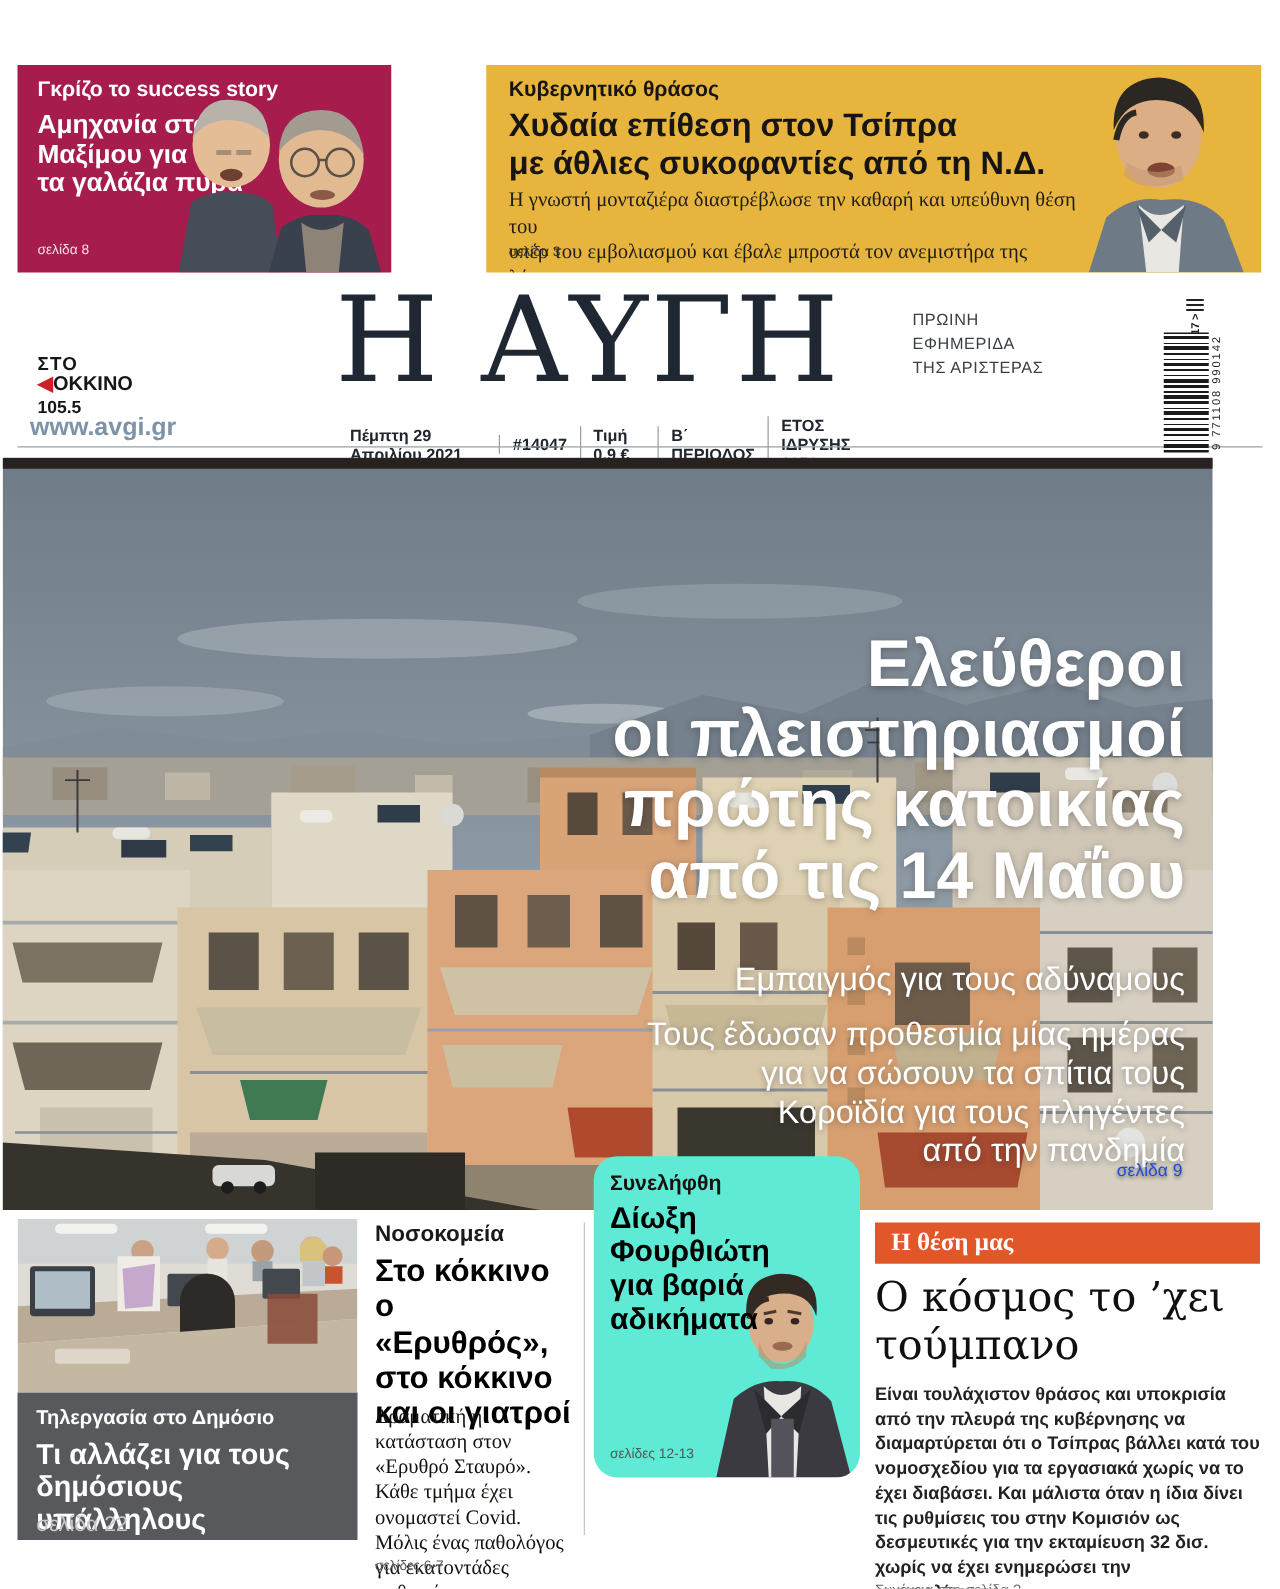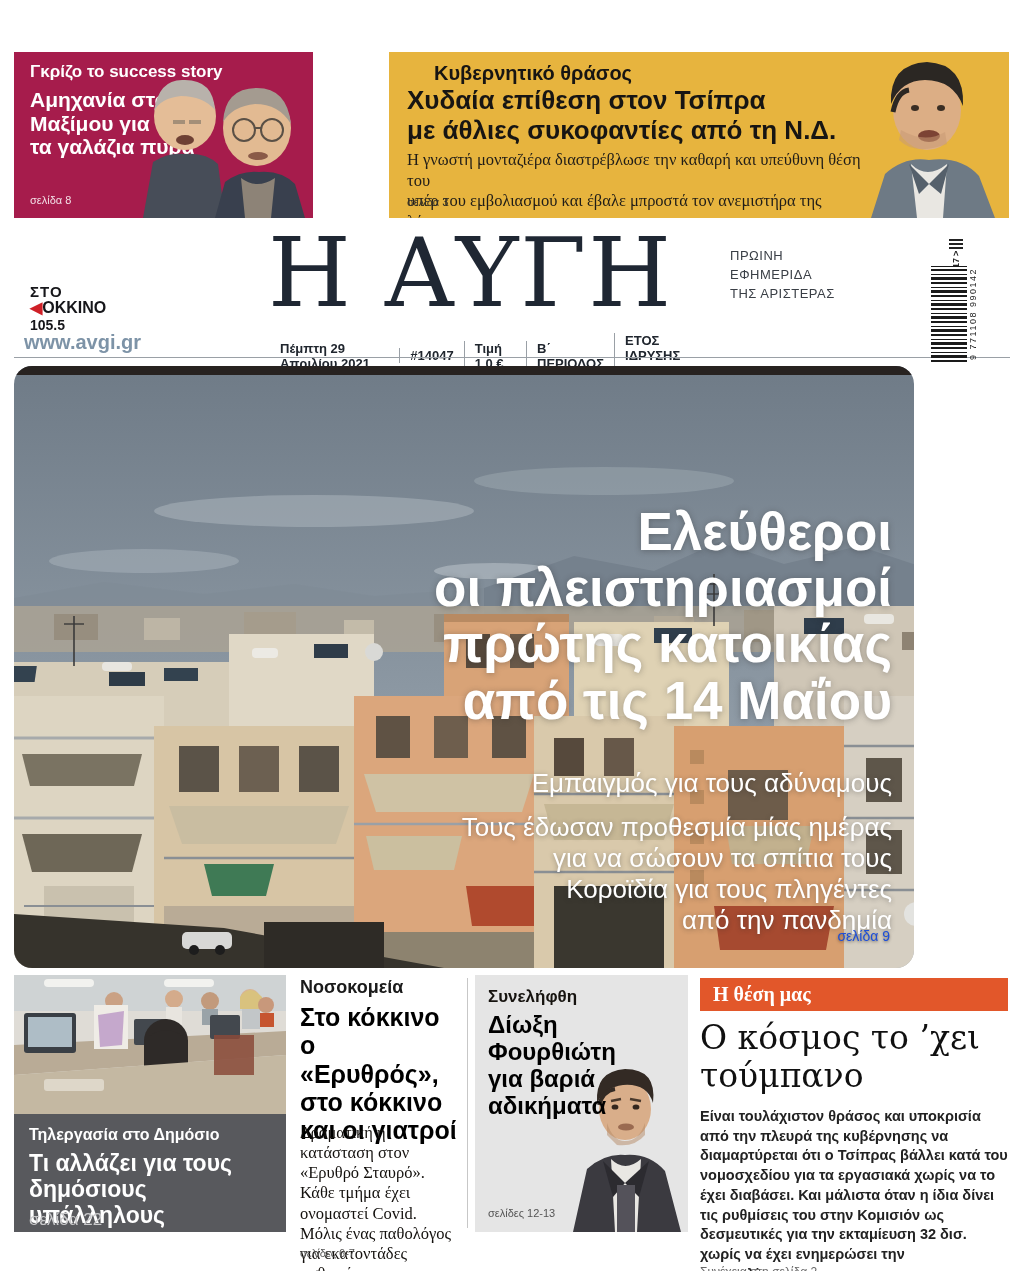--- a/index.html
+++ b/index.html
@@ -9,21 +9,21 @@
   .abs{position:absolute;}
 
   
   .teaser-left{left:14px;top:52px;width:299px;height:166px;background:#a61c4c;color:#fff;overflow:hidden;}
   .teaser-left .kicker{position:absolute;left:16px;top:10px;font-size:17px;font-weight:bold;}
   .teaser-left .headline{position:absolute;left:16px;top:36px;font-size:21px;font-weight:bold;line-height:1.12;}
   .teaser-left .pref{position:absolute;left:16px;top:142px;font-size:11px;opacity:.85;}
   .teaser-left svg{position:absolute;right:0;bottom:0;}
 
   .teaser-right{left:389px;top:52px;width:620px;height:166px;background:#e7b43e;color:#171513;overflow:hidden;}
-  .teaser-right .kicker{position:absolute;left:18px;top:10px;font-size:20px;font-weight:bold;margin-left:27px;}
+  .teaser-right .kicker{position:absolute;left:18px;top:10px;font-size:17px;font-weight:bold;}
   .teaser-right .headline{position:absolute;left:18px;top:34px;font-size:26px;font-weight:bold;line-height:1.14;}
   .teaser-right .dek{position:absolute;left:18px;top:98px;width:460px;font-family:"Liberation Serif",serif;
                      font-size:16.5px;line-height:1.25;color:#201d18;}
   .teaser-right .pref{position:absolute;left:18px;top:144px;font-size:11px;color:#33302a;}
   .teaser-right svg{position:absolute;right:0;bottom:0;}
 
   
   .radio-logo{left:30px;top:284px;line-height:1;color:#16161a;font-weight:900;}
   .radio-logo .l1{font-size:15px;letter-spacing:1px;}
   .radio-logo .l2{font-size:16px;margin-top:1px;}
@@ -46,21 +46,21 @@
             transform:translate(-50%,-50%) rotate(-90deg);}
   .bc-bars{height:36px;background:repeating-linear-gradient(90deg,#1a1a1a 0 2px,#fff 2px 4px,#1a1a1a 4px 7px,#fff 7px 9px,#1a1a1a 9px 10px,#fff 10px 13px);}
   .bc-num{font-size:9px;letter-spacing:1.5px;color:#222;margin-top:1px;text-align:center;}
   .bc17-wrap{left:930px;top:238px;width:52px;height:30px;}
   .bc17{position:absolute;left:50%;top:50%;width:30px;height:24px;transform:translate(-50%,-50%) rotate(-90deg);
         display:flex;align-items:center;gap:2px;}
   .bc17 .t{font-size:9px;font-weight:bold;color:#222;}
   .bc17 .b{width:16px;height:14px;background:repeating-linear-gradient(90deg,#222 0 2px,#fff 2px 4px);}
 
   
-  .main-photo{left:14px;top:366px;width:900px;height:602px;overflow:hidden;border-radius:18px;}
+  .main-photo{left:2px;top:366px;width:968px;height:602px;overflow:hidden;}
   .main-photo svg{position:absolute;left:0;top:0;}
   .main-head{position:absolute;right:22px;top:138px;text-align:right;color:#fff;
              font-size:53px;font-weight:bold;line-height:1.06;text-shadow:0 1px 6px rgba(40,40,40,.35);}
   .main-sub{position:absolute;right:22px;text-align:right;color:#fff;font-size:26px;font-weight:normal;
             line-height:1.18;text-shadow:0 1px 5px rgba(40,40,40,.4);}
   .ms1{top:402px;} .ms2{top:446px;} .ms3{top:508px;}
   .main-pref{position:absolute;right:24px;top:562px;color:#1d4ed8;font-size:14px;
              text-shadow:0 1px 3px rgba(0,0,0,.5);}
 
   
@@ -72,21 +72,21 @@
   .col1 .pref{position:absolute;left:15px;top:96px;font-size:17px;color:#c9c9cb;text-align:center;}
 
   .col2{left:300px;top:975px;width:160px;height:257px;color:#111;}
   .col2 .kicker{position:absolute;left:0;top:2px;font-size:18px;font-weight:bold;color:#1a1a1a;}
   .col2 .headline{position:absolute;left:0;top:28px;font-size:25px;font-weight:bold;line-height:1.13;color:#000;}
   .col2 .body{position:absolute;left:0;top:148px;width:160px;font-family:"Liberation Serif",serif;
               font-size:16.5px;line-height:1.22;color:#14110e;}
   .col2 .pref{position:absolute;left:0;top:272px;font-size:11px;color:#555;}
   .vdivider{left:467px;top:978px;width:1px;height:250px;background:#c7c7c7;}
 
-  .col3{left:475px;top:975px;width:213px;height:257px;background:#e5e5e5;overflow:hidden;color:#111;}
+  .col3{left:475px;top:925px;width:213px;height:257px;background:#5eead4;overflow:hidden;color:#111;border-radius:19px;}
   .col3 .kicker{position:absolute;left:13px;top:12px;font-size:17px;font-weight:bold;color:#16130f;}
   .col3 .headline{position:absolute;left:13px;top:37px;font-size:24px;font-weight:bold;line-height:1.12;color:#000;}
   .col3 .body{position:absolute;left:13px;top:125px;width:105px;font-family:"Liberation Serif",serif;
               font-size:16px;line-height:1.25;color:#14110e;}
   .col3 .pref{position:absolute;left:13px;top:232px;font-size:11px;color:#555;}
   .col3 svg{position:absolute;right:0;bottom:0;}
 
   .col4{left:700px;top:975px;width:308px;height:260px;}
   .col4 .banner{position:absolute;left:0;top:3px;width:308px;height:33px;background:#e2572a;}
   .col4 .banner-label{position:absolute;left:13px;top:5px;font-family:"Liberation Serif",serif;
@@ -156,21 +156,21 @@
   <div class="abs website">www.avgi.gr</div>
 
   <div class="abs mast-title">Η ΑΥΓΗ</div>
   <div class="abs mast-sub preline">ΠΡΩΙΝΗ
 ΕΦΗΜΕΡΙΔΑ
 ΤΗΣ ΑΡΙΣΤΕΡΑΣ</div>
 
   <div class="abs dateline">
     <span>Πέμπτη 29 Απριλίου 2021</span>
     <span>#14047</span>
-    <span>Τιμή 1,0 €</span>
+    <span>Τιμή 0,9 €</span>
     <span>Β΄ ΠΕΡΙΟΔΟΣ</span>
     <span>ΕΤΟΣ ΙΔΡΥΣΗΣ 1952</span>
   </div>
   <div class="abs mast-rule"></div>
 
   <div class="abs bc17-wrap">
     <div class="bc17">
       <span class="t">17</span>
       <span class="t">&gt;</span>
       <span class="b"></span>

